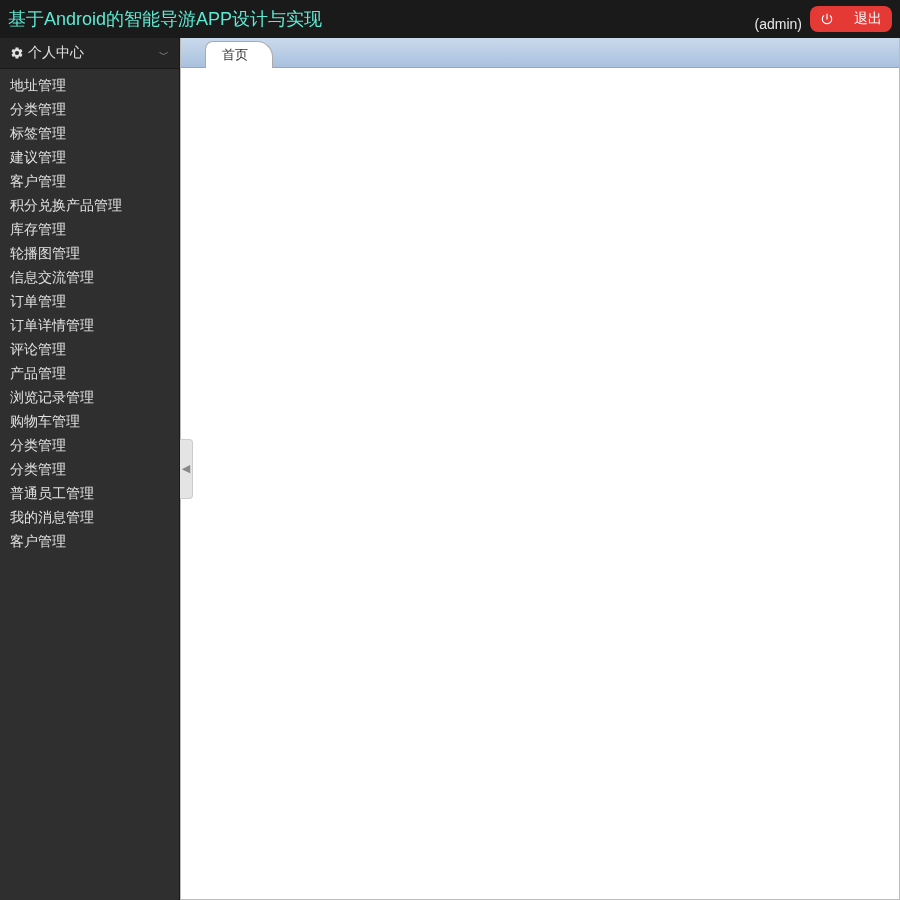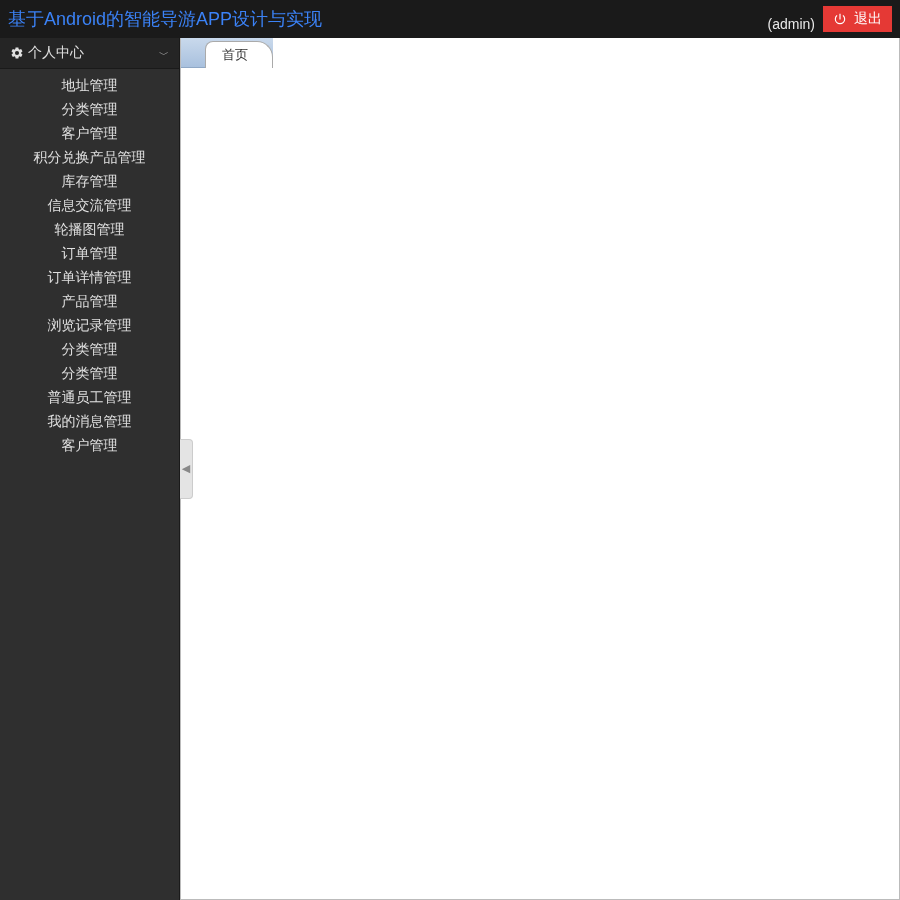--- a/index.html
+++ b/index.html
@@ -13,44 +13,44 @@
 .header {
   height: 38px;
   background: #1a1a1a;
   display: flex;
   align-items: center;
   justify-content: space-between;
   padding: 0 8px;
   position: relative;
 }
 .header-title {
-  color: #3b82f6;
+  color: #5eead4;
   font-size: 18px;
   font-weight: 400;
 }
 .header-right {
   display: flex;
   align-items: flex-end;
   gap: 8px;
 }
 .header-user {
   color: #e8e8e8;
   font-size: 14px;
 }
 .logout-btn {
   background: #e53935;
   color: #fff;
   border: none;
-  border-radius: 0;
+  border-radius: 8px;
   padding: 4px 10px;
   font-size: 14px;
   cursor: pointer;
   display: flex;
   align-items: center;
-  gap: 7px;
+  gap: 20px;
 }
 .logout-btn svg { width: 14px; height: 14px; fill: #fff; }
 .container {
   display: flex;
   height: calc(900px - 38px);
 }
 .sidebar {
   width: 180px;
   background: #2f2f2f;
   border-right: 1px solid #1a1a1a;
@@ -66,33 +66,32 @@
   align-items: flex-end;
   justify-content: space-between;
   cursor: pointer;
 }
 .sidebar-header-left { display: flex; align-items: center; gap: 4px; }
 .sidebar-header svg { width: 14px; height: 14px; fill: #e0e0e0; }
 .chevron { font-size: 10px; color: #aaa; }
 .sidebar-menu {
   list-style: none;
   padding: 4px 0;
-  text-align: center;
 }
 .sidebar-menu li {
   padding: 2px 10px;
   color: #e0e0e0;
   font-size: 14px;
   line-height: 20px;
   cursor: pointer;
 }
 .main {
   flex: 1;
   display: flex;
-  flex-direction: row;
+  flex-direction: column;
   position: relative;
   border: 1px solid #bbb;
   border-top: none;
   gap: 32px;
 }
 .tab-bar {
   height: 30px;
   background: linear-gradient(to bottom, #c9d9ec 0%, #a9c1de 100%);
   border-bottom: 1px solid #8fa8c6;
   display: flex;
@@ -157,29 +156,33 @@
         <svg viewBox="0 0 24 24">
             <path d="M19.14 12.94a7.07 7.07 0 0 0 .06-.94 7.07 7.07 0 0 0-.06-.94l2.03-1.58a.5.5 0 0 0 .12-.64l-1.92-3.32a.5.5 0 0 0-.61-.22l-2.39.96a7.03 7.03 0 0 0-1.62-.94l-.36-2.54a.5.5 0 0 0-.5-.42h-3.84a.5.5 0 0 0-.5.42l-.36 2.54c-.58.24-1.12.56-1.62.94l-2.39-.96a.5.5 0 0 0-.61.22L2.65 8.84a.5.5 0 0 0 .12.64l2.03 1.58a7.07 7.07 0 0 0-.06.94c0 .32.02.63.06.94l-2.03 1.58a.5.5 0 0 0-.12.64l1.92 3.32c.14.24.43.34.61.22l2.39-.96c.5.38 1.04.7 1.62.94l.36 2.54c.4.24.25.42.5.42h3.84c.25 0 .46-.18.5-.42l.36-2.54c.58-.24 1.12-.56 1.62-.94l2.39.96c.18.12.47.02.61-.22l1.92-3.32a.5.5 0 0 0-.12-.64l-2.03-1.58zM12 15.5A3.5 3.5 0 1 1 15.5 12 3.5 3.5 0 0 1 12 15.5z"></path>
           </svg>
         <span>个人中心</span>
       </div>
       <span class="chevron">﹀</span>
     </div>
     <ul class="sidebar-menu">
       <li>地址管理</li>
       <li>分类管理</li>
+      <li>标签管理</li>
+      <li>建议管理</li>
       <li>客户管理</li>
       <li>积分兑换产品管理</li>
       <li>库存管理</li>
+      <li>轮播图管理</li>
       <li>信息交流管理</li>
-      <li>轮播图管理</li>
       <li>订单管理</li>
       <li>订单详情管理</li>
+      <li>评论管理</li>
       <li>产品管理</li>
       <li>浏览记录管理</li>
+      <li>购物车管理</li>
       <li>分类管理</li>
       <li>分类管理</li>
       <li>普通员工管理</li>
       <li>我的消息管理</li>
       <li>客户管理</li>
     </ul>
   </div>
 
   <div class="main">
     <div class="tab-bar">

